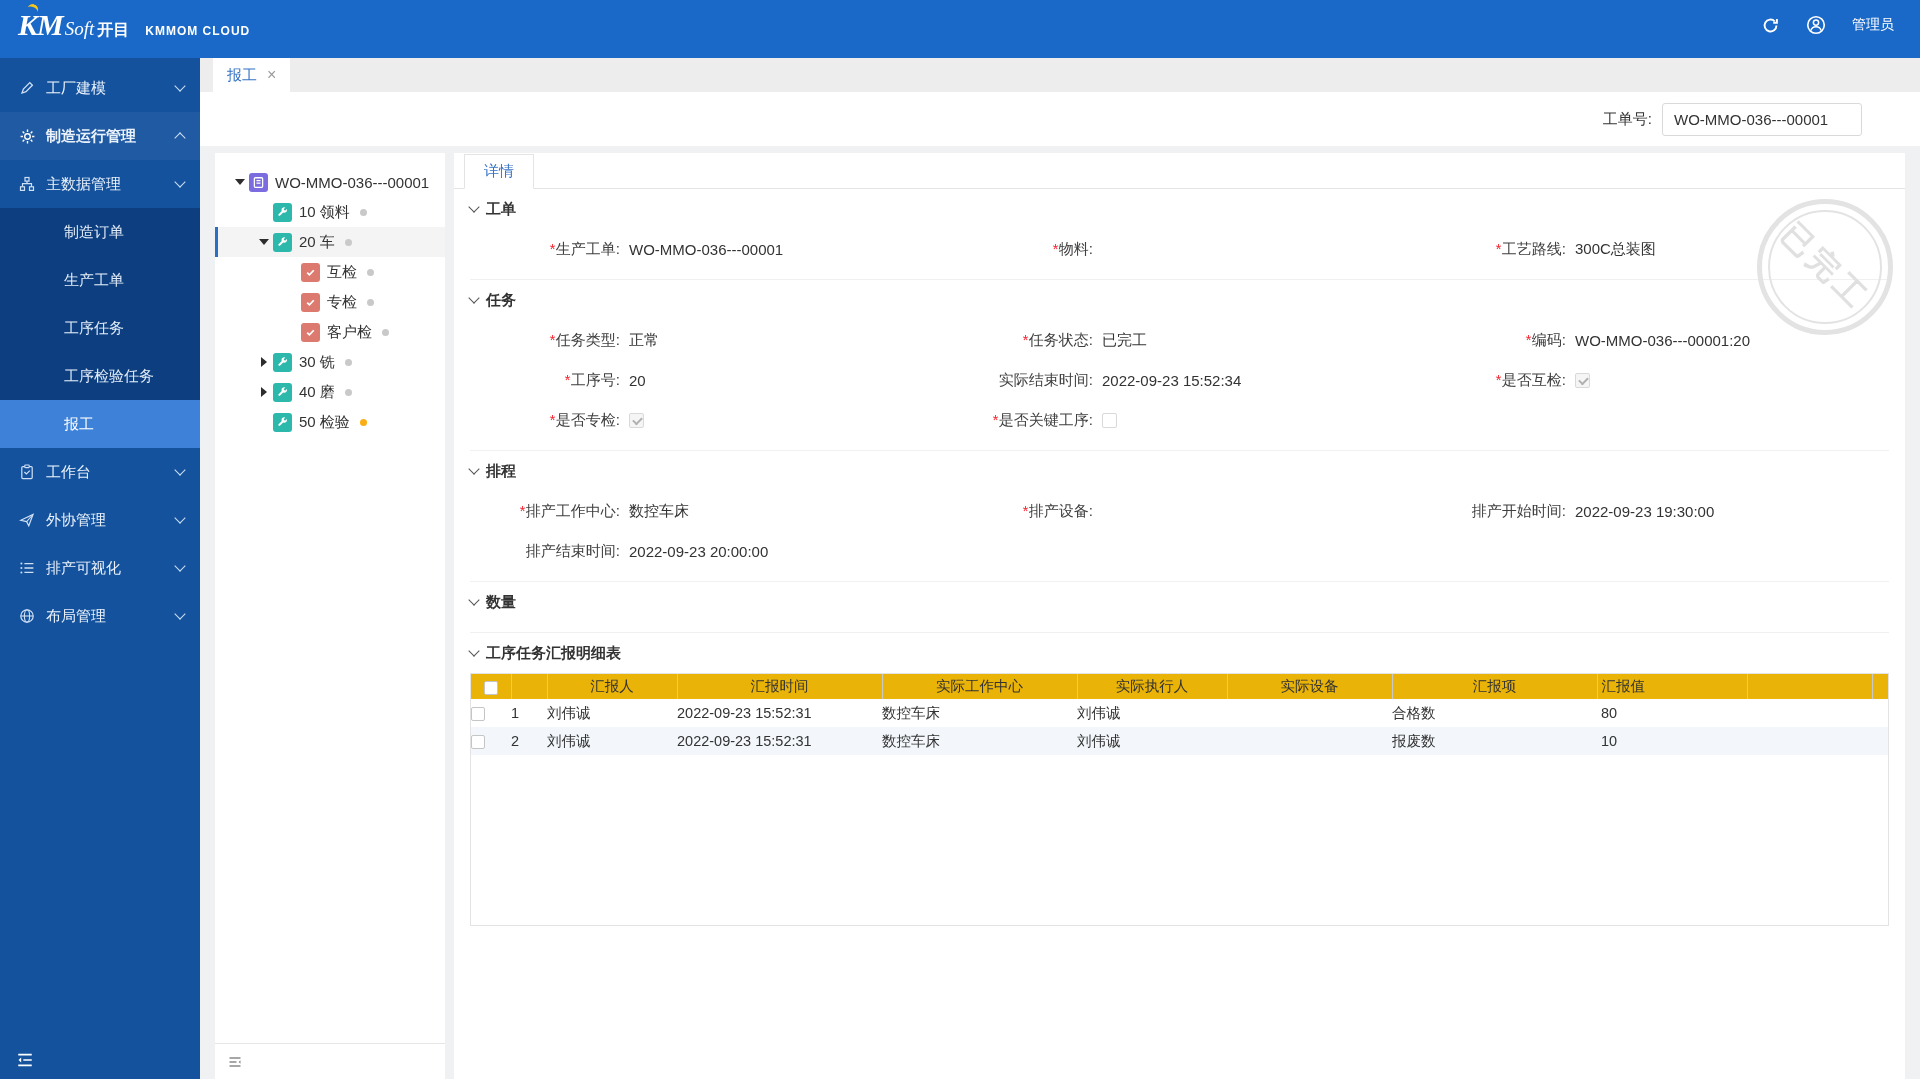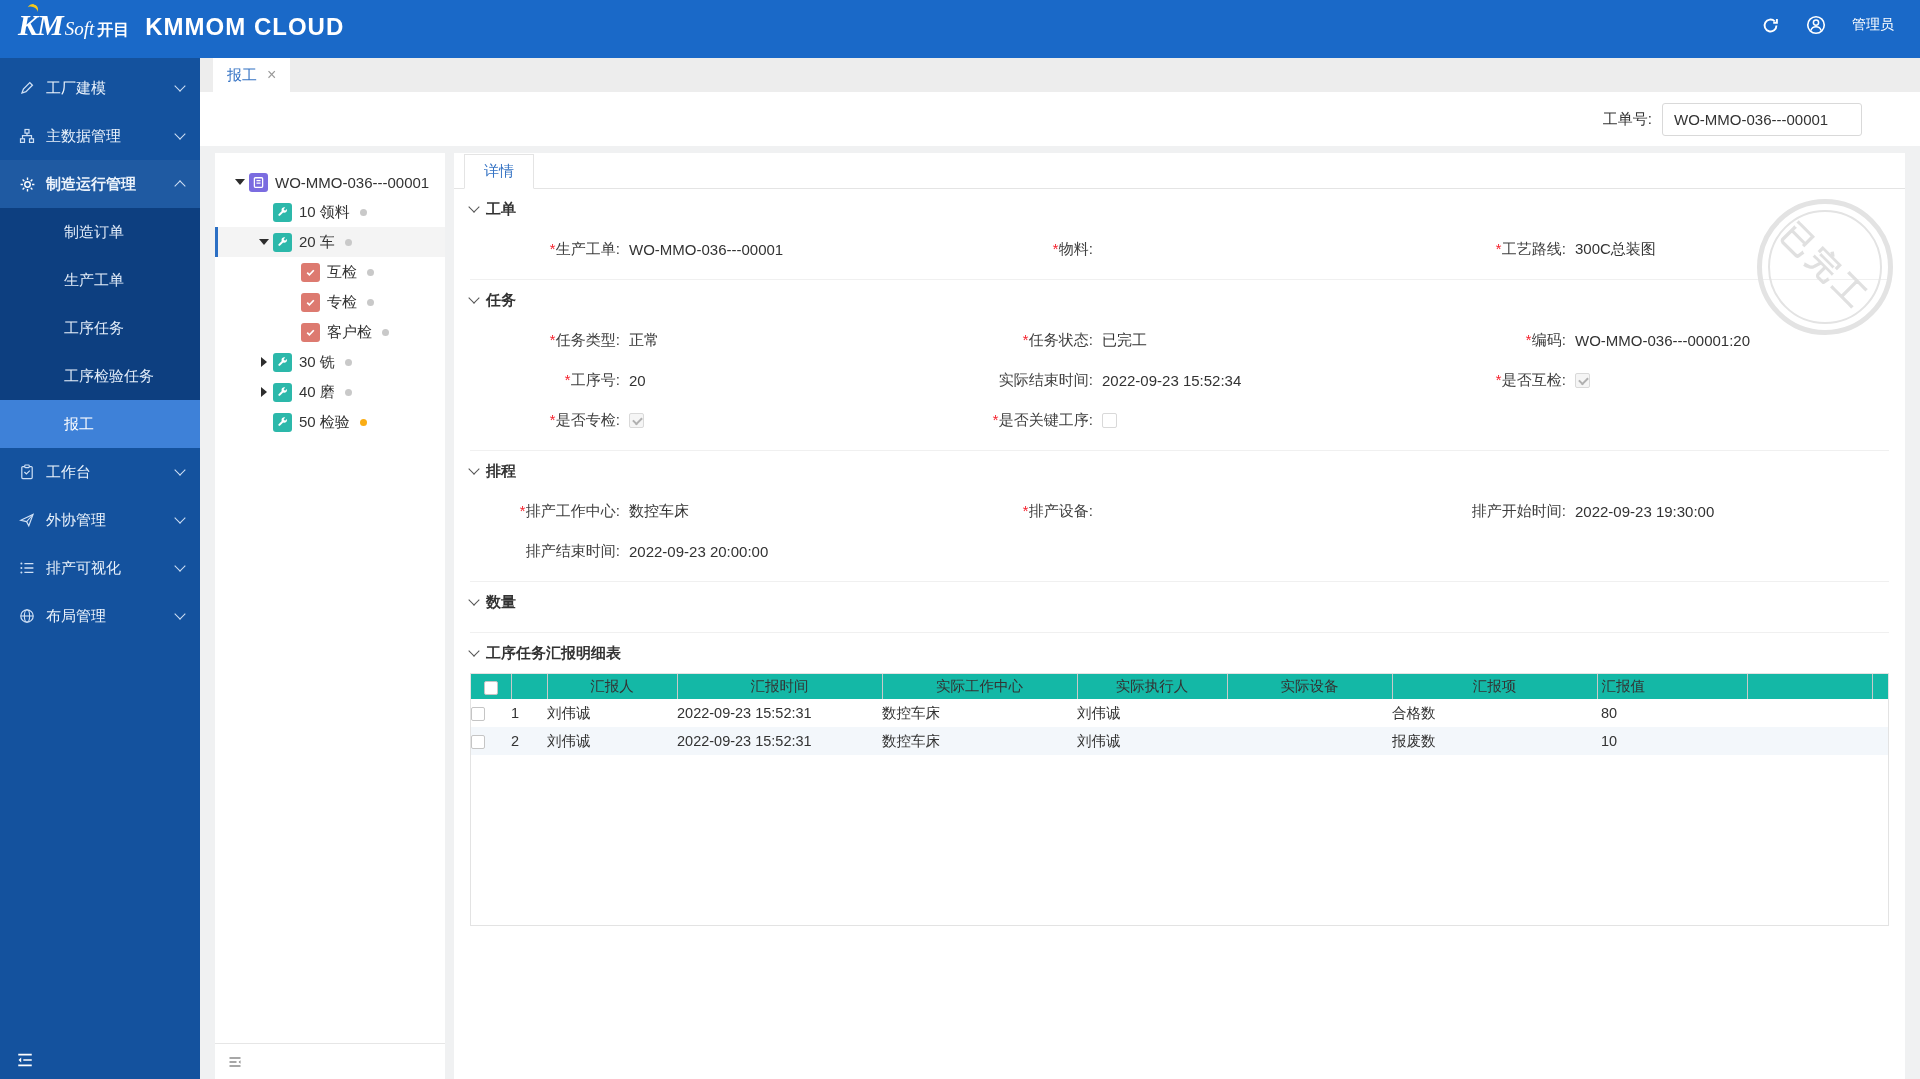--- a/index.html
+++ b/index.html
@@ -6,21 +6,21 @@
   html,body { width:1920px; height:1079px; overflow:hidden;
     font-family:"Liberation Sans","DejaVu Sans",sans-serif; font-size:15px; color:#333; background:#f0f1f2;}
 
   
   .topbar { height:58px; background:#1a69c8; display:flex; align-items:center; justify-content:space-between; padding:0 26px 8px 18px; }
   .brand { display:flex; align-items:baseline; color:#fff; }
   .brand-km { font-family:"Liberation Serif","DejaVu Serif",serif; font-style:italic; font-weight:bold; font-size:30px; letter-spacing:-1px; position:relative;}
   .brand-km::after { content:""; position:absolute; top:-4px; left:9px; width:11px; height:9px; border-top:3px solid #f2c81d; border-radius:50%; transform:rotate(24deg);}
   .brand-soft { font-family:"Liberation Serif","DejaVu Serif",serif; font-style:italic; font-size:19px; margin-left:2px;}
   .brand-cn { font-size:16px; margin-left:3px; font-weight:600;text-align:right;}
-  .brand-product { font-size:24px; font-weight:bold; letter-spacing:1px; margin-left:16px;}
+  .brand-product { font-size:12px; font-weight:bold; letter-spacing:1px; margin-left:16px;}
   .topbar-right { display:flex; align-items:center; gap:26px; color:#fff;}
   .tb-icon { width:20px; height:20px; display:flex; align-items:center; justify-content:center; cursor:pointer;}
   .user-label { font-size:14px; }
 
   
   .body { display:flex; height:1021px; }
   .sidebar { width:200px; background:#14529e; color:#eaf2fb; flex-shrink:0; position:relative; padding-top:6px;}
   .content { flex:1; display:flex; flex-direction:column; min-width:0; }
 
   
@@ -80,21 +80,21 @@
   .flabel { width:150px; text-align:right; color:#404040; flex-shrink:0; white-space:nowrap;}
   .req { color:#f5222d; margin-right:1px;}
   .fvalue { margin-left:9px; color:#333; white-space:nowrap;}
   .cb { width:15px; height:15px; border:1px solid #d9d9d9; border-radius:2px; margin-left:9px; position:relative; background:#fff; cursor:pointer;}
   .cb[data-checked="true"] { background:#f5f5f5;}
   .cb[data-checked="true"]::after { content:""; position:absolute; left:3px; top:3px; width:7px; height:4px; border-left:2px solid #b0b0b0; border-bottom:2px solid #b0b0b0; transform:rotate(-45deg);}
 
   
   .twrap { border:1px solid #e3e3e3; height:253px; overflow:hidden; }
   table { width:100%; border-collapse:collapse; table-layout:fixed; font-size:14.5px;}
-  th { background:#14b8a6; height:25px; font-weight:normal; color:#333; border-right:1px solid #c9c9c9; overflow:hidden; white-space:nowrap;}
+  th { background:#eab308; height:25px; font-weight:normal; color:#333; border-right:1px solid #c9c9c9; overflow:hidden; white-space:nowrap;}
   th:last-child { border-right:none;}
   td { height:28px; text-align:left; color:#333; overflow:hidden; white-space:nowrap;}
   tr.stripe td { background:#f3f7fb;}
   .col-left { text-align:left; padding-left:4px;margin-left:36px;}
   .rowcb { width:14px; height:14px; border:1px solid #c5c5c5; border-radius:2px; display:inline-block; vertical-align:middle; background:#fff; cursor:pointer;}
   .idx-cell { text-align:left; }
 
   
   .stamp { position:absolute; top:46px; right:12px; width:136px; height:136px; border:5px solid #e3e3e3; border-radius:50%; pointer-events:none; z-index:5;}
   .stamp-inner { position:absolute; inset:6px; border:2px solid #e3e3e3; border-radius:50%; display:flex; align-items:center; justify-content:center;}
@@ -135,41 +135,41 @@
   <aside class="sidebar">
     <div class="side-item">
       <span class="side-icon">
         <svg width="16" height="16" viewBox="0 0 16 16">
             <path d="M3 13l1.4-4L10.8 2.6 13.4 5.2 7 11.6 3 13z" fill="none" stroke="#cfe0f5" stroke-width="1.3"></path>
           </svg>
       </span>
       <span class="lbl">工厂建模</span>
       <span class="chev"></span>
     </div>
+    <div class="side-item expanded">
+      <span class="side-icon">
+        <svg width="17" height="17" viewBox="0 0 16 16">
+            <circle cx="8" cy="8" r="2.6" fill="none" stroke="#fff" stroke-width="1.3"></circle>
+            <path d="M8 1.5v2.2M8 12.3v2.2M1.5 8h2.2M12.3 8h2.2M3.4 3.4l1.6 1.6M11 11l1.6 1.6M12.6 3.4L11 5M5 11l-1.6 1.6" stroke="#fff" stroke-width="1.3"></path>
+          </svg>
+      </span>
+      <span class="lbl">制造运行管理</span>
+      <span class="chev up"></span>
+    </div>
     <div class="side-item">
       <span class="side-icon">
         <svg width="16" height="16" viewBox="0 0 16 16">
             <rect x="6" y="1.5" width="4" height="3.6" fill="none" stroke="#cfe0f5" stroke-width="1.2"></rect>
             <rect x="1.5" y="10.8" width="4" height="3.6" fill="none" stroke="#cfe0f5" stroke-width="1.2"></rect>
             <rect x="10.5" y="10.8" width="4" height="3.6" fill="none" stroke="#cfe0f5" stroke-width="1.2"></rect>
             <path d="M8 5.1v2.6M3.5 10.8V7.7h9v3.1" fill="none" stroke="#cfe0f5" stroke-width="1.2"></path>
           </svg>
       </span>
       <span class="lbl">主数据管理</span>
       <span class="chev"></span>
-    </div>
-    <div class="side-item expanded">
-      <span class="side-icon">
-        <svg width="17" height="17" viewBox="0 0 16 16">
-            <circle cx="8" cy="8" r="2.6" fill="none" stroke="#fff" stroke-width="1.3"></circle>
-            <path d="M8 1.5v2.2M8 12.3v2.2M1.5 8h2.2M12.3 8h2.2M3.4 3.4l1.6 1.6M11 11l1.6 1.6M12.6 3.4L11 5M5 11l-1.6 1.6" stroke="#fff" stroke-width="1.3"></path>
-          </svg>
-      </span>
-      <span class="lbl">制造运行管理</span>
-      <span class="chev up"></span>
     </div>
     <div class="submenu">
       <div class="sub-item">
         <span>制造订单</span>
       </div>
       <div class="sub-item">
         <span>生产工单</span>
       </div>
       <div class="sub-item">
         <span>工序任务</span>

